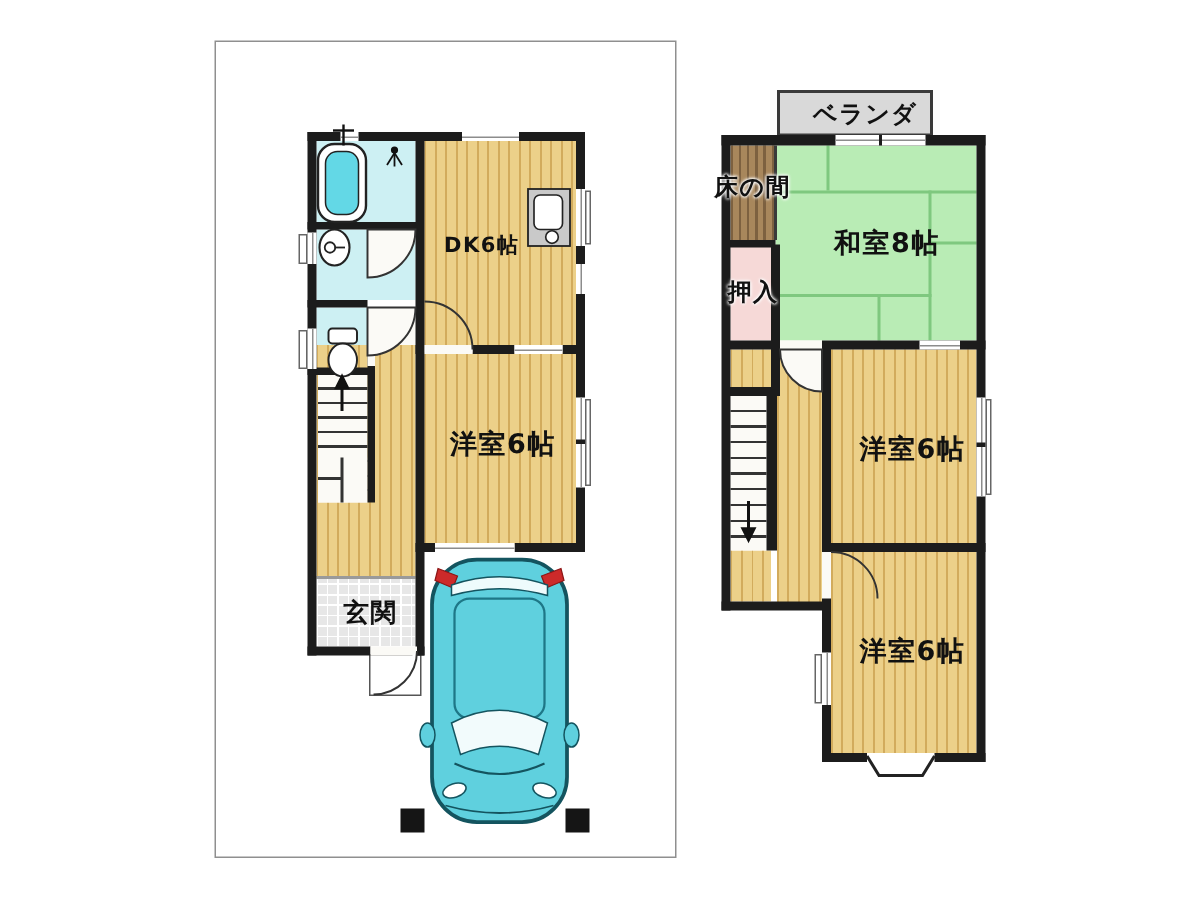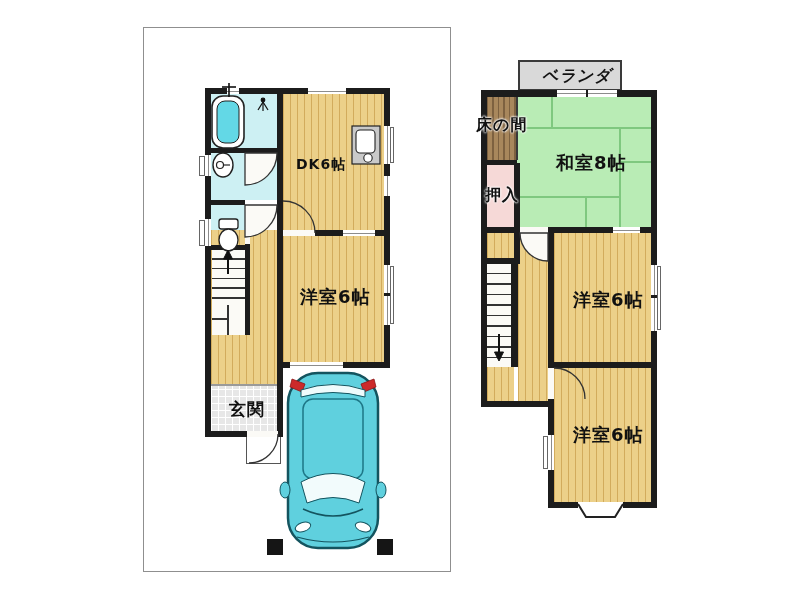--- a/index.html
+++ b/index.html
@@ -218,20 +218,20 @@
       <path d="M303,509 Q333,523 363,509" fill="none" stroke="#14545f" stroke-width="1.4"></path>
       <ellipse cx="303" cy="527" rx="8" ry="4.5" fill="#ffffff" stroke="#14545f" stroke-width="1" transform="rotate(-18 303 527)"></ellipse>
       <ellipse cx="363" cy="527" rx="8" ry="4.5" fill="#ffffff" stroke="#14545f" stroke-width="1" transform="rotate(18 363 527)"></ellipse>
       <path d="M297,537 Q333,547 369,537" fill="none" stroke="#14545f" stroke-width="1.2"></path>
     </g>
   </svg>
 
   <div class="label" style="left:296px;top:157px;font-size:14px;">DK6帖</div>
   <div class="label" style="left:300px;top:288px;font-size:18px;">洋室6帖</div>
   <div class="label" style="left:229px;top:401px;font-size:17px;">玄関</div>
-  <div class="label" style="left:542px;top:68px;font-size:16px;font-style:italic;">ベランダ</div>
+  <div class="label" style="left:542px;top:68px;font-size:16px;">ベランダ</div>
   <div class="label halo" style="left:476px;top:117px;font-size:16px;">床の間</div>
   <div class="label" style="left:556px;top:154px;font-size:18px;">和室8帖</div>
   <div class="label halo" style="left:485px;top:187px;font-size:16px;text-align:center;">押入</div>
   <div class="label" style="left:573px;top:291px;font-size:18px;">洋室6帖</div>
   <div class="label" style="left:573px;top:426px;font-size:18px;">洋室6帖</div>
 
 </div>
 
 </body></html>

